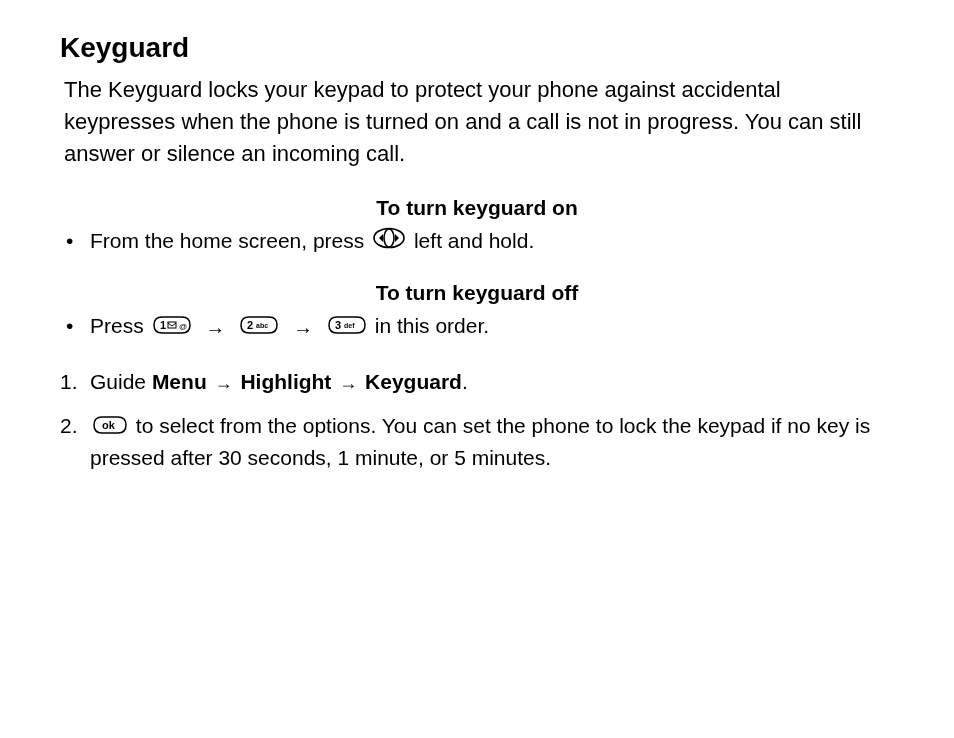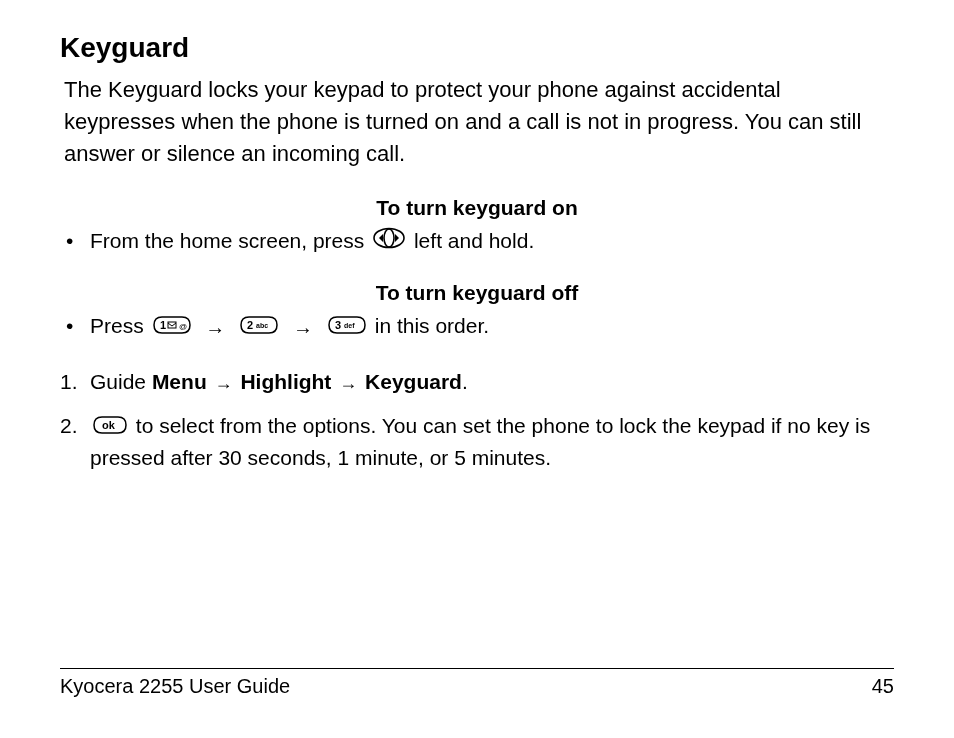--- a/index.html
+++ b/index.html
@@ -161,17 +161,13 @@
       <span class="icon">
         <svg width="36" height="20" viewBox="0 0 36 20">
           <path d="M2 10 Q2 2 10 2 L26 2 Q34 2 34 10 Q34 18 26 18 L10 18 Q2 18 2 10 Z" fill="none" stroke="#000" stroke-width="1.5"></path>
           <text x="10" y="14" font-size="11" font-family="Arial" font-weight="bold">ok</text>
         </svg>
       </span>
       <span> to select from the options. You can set the phone to lock the keypad if no key is pressed after 30 seconds, 1 minute, or 5 minutes.</span>
     </li>
   </ol>
 
-  <div class="footer">
-    <span>Kyocera 2255 User Guide</span>
-    <span>45</span>
-  </div>
 </div>
 
 </body></html>

